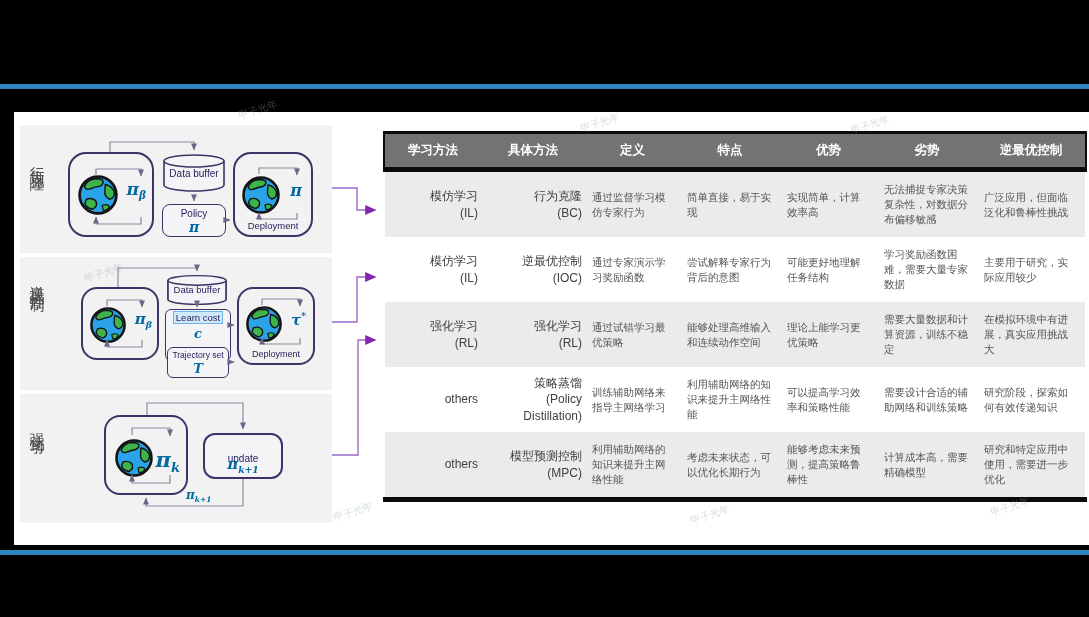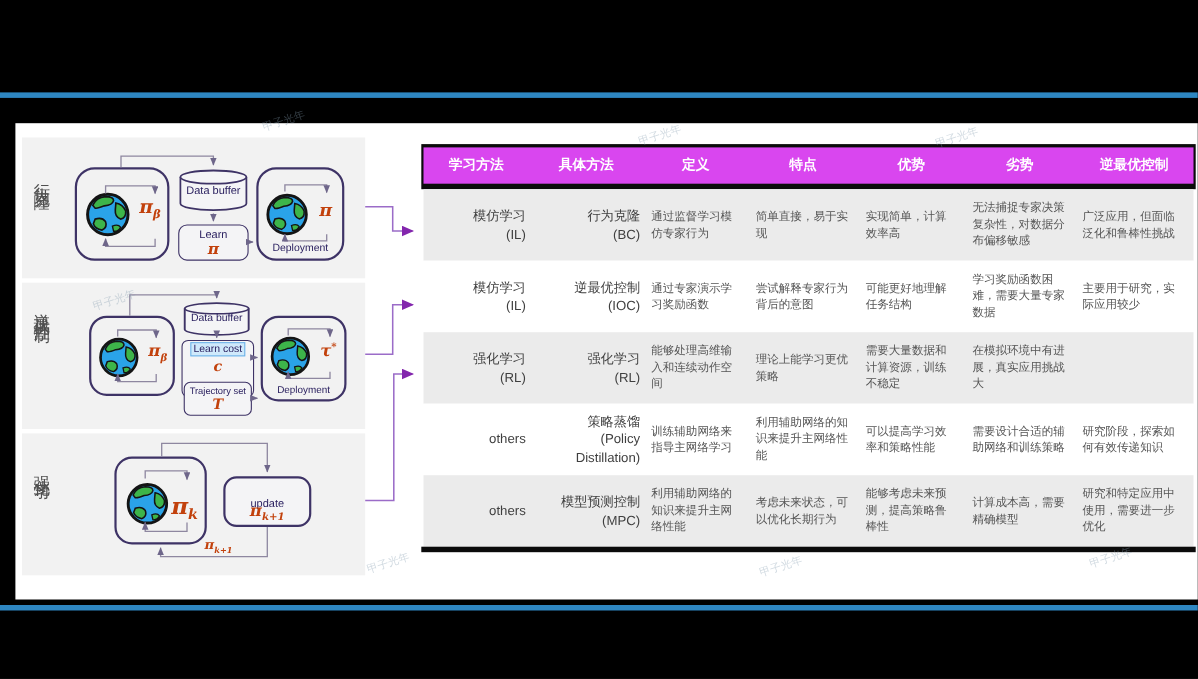--- a/index.html
+++ b/index.html
@@ -13,33 +13,33 @@
   
   .panel { position:absolute; background:#f2f2f2; }
   .vlabel { position:absolute; writing-mode:vertical-rl; text-orientation:upright;
             font-size:15px; letter-spacing:3px; color:#4f4f4f; }
   .abox { position:absolute; border:2px solid #3e3366; border-radius:18px; box-sizing:border-box; }
   .nbox { position:absolute; border:1.6px solid #3e3366; border-radius:8px; background:#f4f4f6;
           box-sizing:border-box; text-align:center; color:#2b2160; }
   .nbox .t1 { display:block; font-size:10px; margin-top:3px; color:#2b2160; }
   .earth { position:absolute; }
   .sym { position:absolute; font-family:"DejaVu Serif",serif; font-style:italic; font-weight:bold;
-         color:#c2410c; line-height:1; }
+         color:#0369a1; line-height:1; }
   .sym sub { font-size:62%; } .sym sup { font-size:62%; }
   .cap { position:absolute; left:0; right:0; text-align:center; font-size:9.5px; color:#2b2160; }
   .cyl { position:absolute; }
   .cyl svg { position:absolute; left:0; top:0; }
   .cyl .cyl-label { position:absolute; left:0; right:0; text-align:center; font-size:10px; color:#2b2160; }
   .hl { background:#cfe9fb; border:1px solid #6fb3e8; padding:0 2px; font-size:9.5px; }
   .overlay { position:absolute; left:0; top:0; width:1089px; height:617px; pointer-events:none; }
 
   
   .thead { position:absolute; left:383px; top:131px; width:704px; height:41px; background:#0b0b0b;
            box-sizing:border-box; padding:3px 2px 5px; }
-  .thead-inner { width:100%; height:100%; background:#d946ef; display:grid;
+  .thead-inner { width:100%; height:100%; background:#737373; display:grid;
                  grid-template-columns:96fr 104fr 95fr 100fr 97fr 100fr 108fr; align-items:center; }
   .th { text-align:center; color:#fff; font-weight:bold; font-size:12.5px; }
   .tbody { position:absolute; left:385px; top:172px; width:700px; }
   .tr { display:grid; grid-template-columns:96px 104px 95px 100px 97px 100px 108px;
         height:65px; align-items:center; }
   .tr.odd { background:#ebebeb; } .tr.even { background:#fff; }
   .td { font-size:10.5px; color:#555; line-height:1.4; padding:0 9px 0 7px; box-sizing:border-box; }
   .td.c12 { text-align:right; font-size:12px; color:#3f3f3f; line-height:1.35; padding:0 3px; }
   .tbottom { position:absolute; left:383px; top:497px; width:704px; height:5px; background:#0b0b0b; }
 
@@ -87,21 +87,21 @@
     <span class="sym" style="right:6px;top:27px;font-size:17px"><span>π</span><sub>β</sub></span>
   </div>
   <div class="cyl" style="left:162px;top:153px;width:64px;height:40px">
     <svg width="64" height="40" viewBox="0 0 64 40">
       <path d="M2,8 v24 a30,6 0 0 0 60,0 v-24" fill="#f4f4f6" stroke="#3e3366" stroke-width="1.6"></path>
       <ellipse cx="32" cy="8" rx="30" ry="6" fill="#f4f4f6" stroke="#3e3366" stroke-width="1.6"></ellipse>
     </svg>
     <span class="cyl-label" style="top:15px">Data buffer</span>
   </div>
   <div class="nbox" style="left:162px;top:204px;width:64px;height:33px">
-    <span class="t1">Learn</span>
+    <span class="t1">Policy</span>
     <span class="sym" style="left:0;right:0;top:15px;font-size:14px">π</span>
   </div>
   <div class="abox" style="left:233px;top:152px;width:80px;height:85px">
     <svg class="earth" style="left:6px;top:21px" width="40" height="40">
         <use href="#earth"></use>
       </svg>
     <span class="sym" style="right:9px;top:29px;font-size:16px"><span>π</span></span>
     <span class="cap" style="bottom:4px">Deployment</span>
   </div>
 
@@ -220,20 +220,21 @@
     </div>
     <div class="tr odd">
       <div class="td c12">
           <div>强化学习</div>
           <div>(RL)</div>
         </div>
       <div class="td c12">
           <div>强化学习</div>
           <div>(RL)</div>
         </div>
+      <div class="td">通过试错学习最优策略</div>
       <div class="td">能够处理高维输入和连续动作空间</div>
       <div class="td">理论上能学习更优策略</div>
       <div class="td">需要大量数据和计算资源，训练不稳定</div>
       <div class="td">在模拟环境中有进展，真实应用挑战大</div>
     </div>
     <div class="tr even">
       <div class="td c12">
           <div>others</div>
           <div></div>
         </div>

